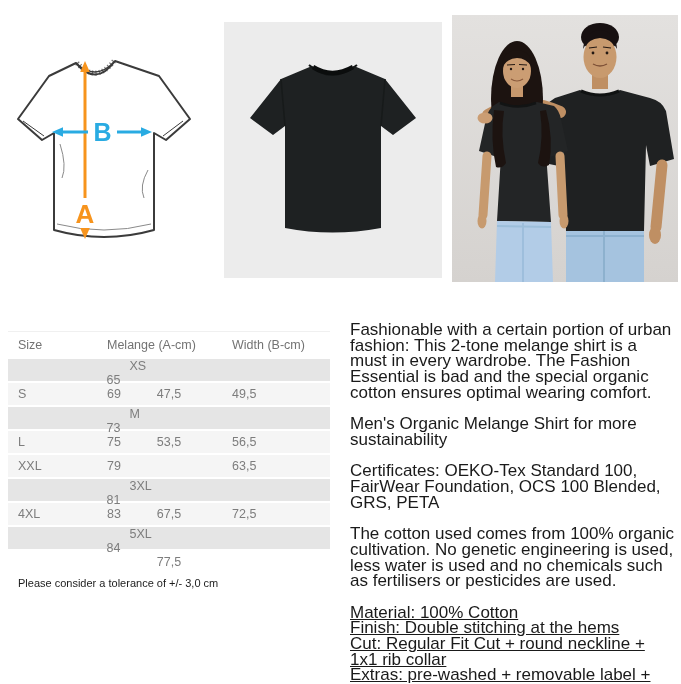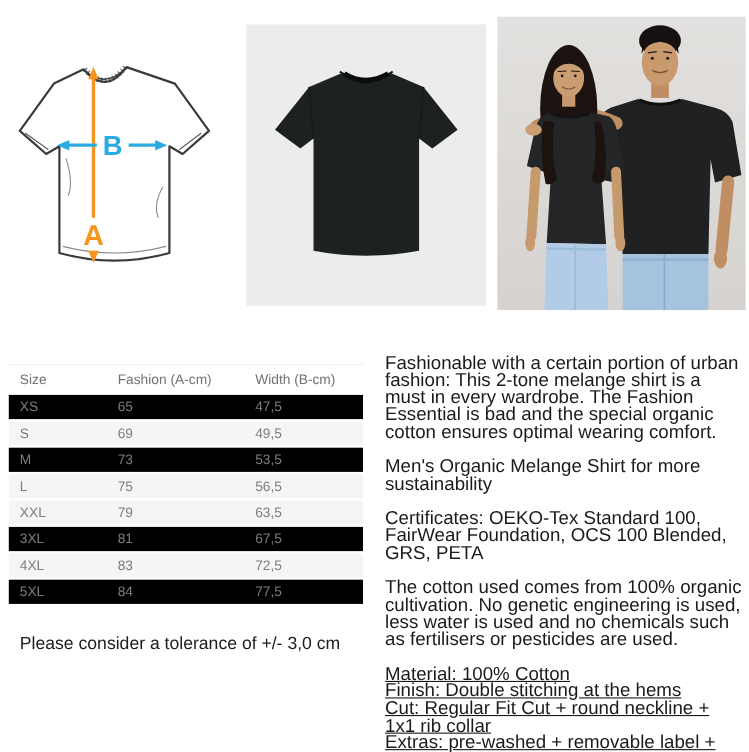--- a/index.html
+++ b/index.html
@@ -14,28 +14,28 @@
   #diagram  { position: absolute; left: 13px;  top: 52px; }
   #flatlay  { position: absolute; left: 224px; top: 22px; }
   #models   { position: absolute; left: 452px; top: 15px; }
 
   
   #size-table { position: absolute; left: 8px; top: 320px; width: 322px;
                 font-size: 12.5px; color: #7d7d7d; margin-top: 11px; }
   .thead { display: flex; align-items: center; height: 26px; color: #737373;
            border-top: 1px solid #f0f0f0; }
   .trow  { display: flex; align-items: center; height: 22px; margin-top: 2px; }
-  .trow.dark  { background: #000000; }
+  .trow.dark  { background: #e5e5e5; flex-direction: column; }
   .trow.light { background: #f5f5f5; }
   .c1 { width: 99px; padding-left: 10px; }
   .c2 { width: 125px; }
   .c3 { flex: 1; }
 
   #tolerance { position: absolute; left: 18px; top: 577px;
-               font-size: 16px; color: #1c1c1c; }
+               font-size: 11px; color: #1c1c1c; }
 
   
   #description { position: absolute; left: 350px; top: 322px; width: 325px;
                  font-size: 17px; line-height: 15.7px; color: #1a1a1a; }
   #description p { margin: 0 0 15.7px 0; }
   .spec-line { white-space: normal; text-decoration: underline; }
 </style>
 </head>
 <body>
 
@@ -124,21 +124,21 @@
     <path d="M71,208 L71,267" stroke="#97bad8" stroke-width="1.5"></path>
     <path d="M45,211 L99,212" stroke="#9cbeda" stroke-width="2"></path>
   </g>
 
   <ellipse cx="33" cy="103" rx="7.5" ry="5.5" fill="#cb9d73"></ellipse>
 </svg>
 
 <div id="size-table">
   <div class="thead">
     <div class="c1">Size</div>
-    <div class="c2">Fashion (A-cm)</div>
+    <div class="c2">Melange (A-cm)</div>
     <div class="c3">Width (B-cm)</div>
   </div>
   <div class="trow dark">
     <div class="c1">XS</div>
     <div class="c2">65</div>
     <div class="c3">47,5</div>
   </div>
   <div class="trow light">
     <div class="c1">S</div>
     <div class="c2">69</div>

